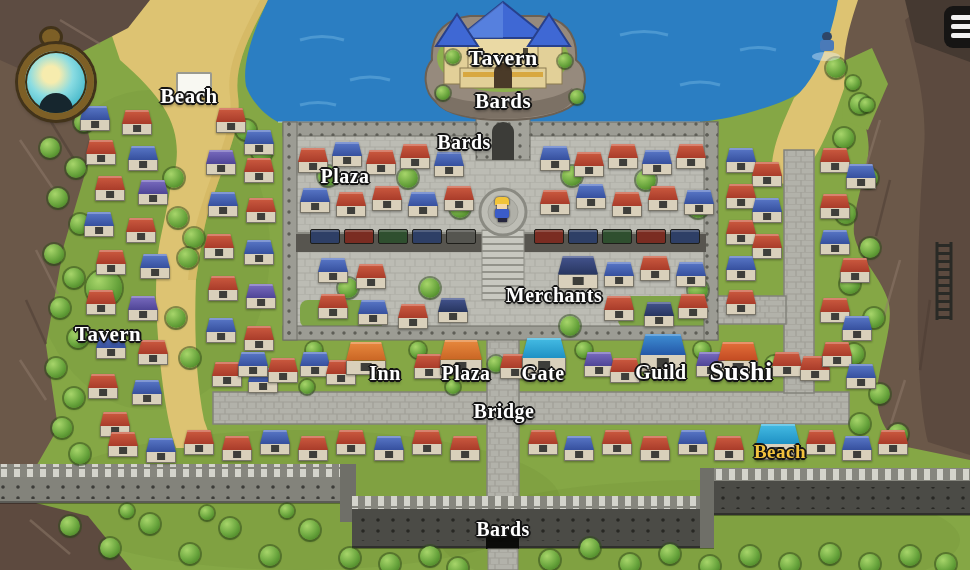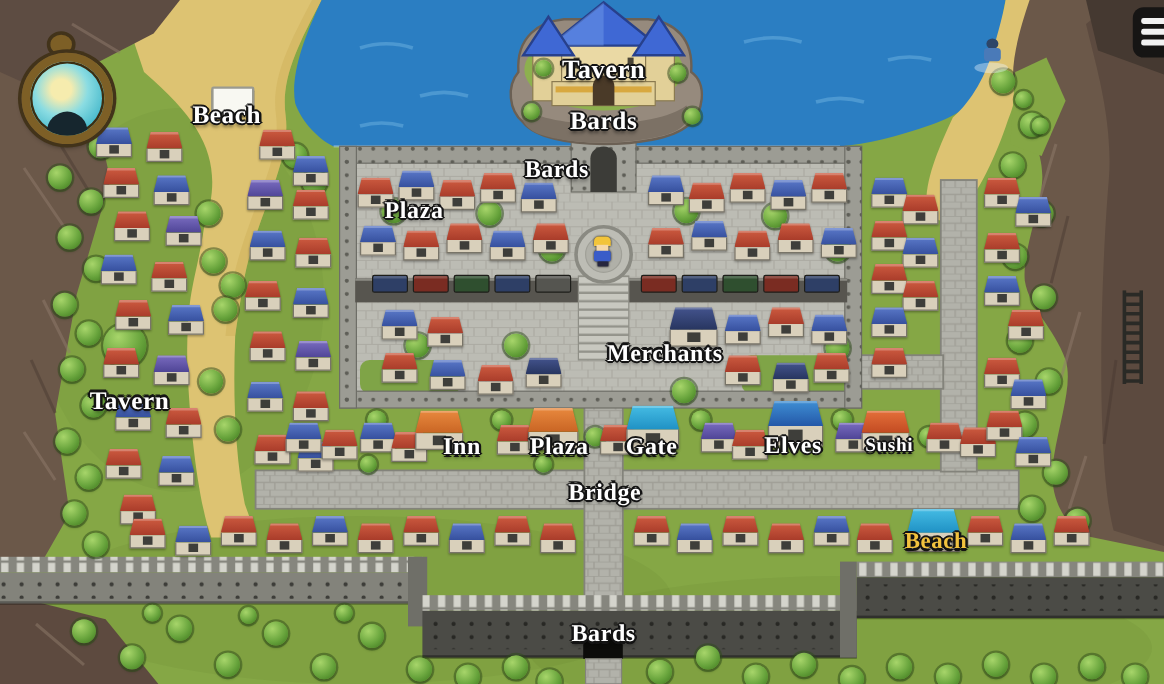--- a/index.html
+++ b/index.html
@@ -1046,19 +1046,19 @@
       <div class="map-label" style="left: 503px; top: 58px; font-size: 22px; color: rgb(255, 255, 255);">Tavern</div>
       <div class="map-label" style="left: 503px; top: 101px; font-size: 21px; color: rgb(255, 255, 255);">Bards</div>
       <div class="map-label" style="left: 189px; top: 96px; font-size: 21px; color: rgb(255, 255, 255);">Beach</div>
       <div class="map-label" style="left: 464px; top: 142px; font-size: 20px; color: rgb(255, 255, 255);">Bards</div>
       <div class="map-label" style="left: 345px; top: 176px; font-size: 20px; color: rgb(255, 255, 255);">Plaza</div>
       <div class="map-label" style="left: 554px; top: 295px; font-size: 20px; color: rgb(255, 255, 255);">Merchants</div>
       <div class="map-label" style="left: 108px; top: 334px; font-size: 21px; color: rgb(255, 255, 255);">Tavern</div>
       <div class="map-label" style="left: 385px; top: 373px; font-size: 20px; color: rgb(255, 255, 255);">Inn</div>
       <div class="map-label" style="left: 466px; top: 373px; font-size: 20px; color: rgb(255, 255, 255);">Plaza</div>
       <div class="map-label" style="left: 543px; top: 373px; font-size: 20px; color: rgb(255, 255, 255);">Gate</div>
-      <div class="map-label" style="left: 661px; top: 372px; font-size: 20px; color: rgb(255, 255, 255);">Elves</div>
-      <div class="map-label" style="left: 741px; top: 372px; font-size: 16px; color: rgb(255, 255, 255);">Sushi</div>
+      <div class="map-label" style="left: 661px; top: 372px; font-size: 20px; color: rgb(255, 255, 255);">Guild</div>
+      <div class="map-label" style="left: 741px; top: 372px; font-size: 26px; color: rgb(255, 255, 255);">Sushi</div>
       <div class="map-label" style="left: 504px; top: 411px; font-size: 20px; color: rgb(255, 255, 255);">Bridge</div>
       <div class="map-label" style="left: 780px; top: 452px; font-size: 19px; color: rgb(242, 194, 62);">Beach</div>
       <div class="map-label" style="left: 503px; top: 529px; font-size: 20px; color: rgb(255, 255, 255);">Bards</div>
     </div>
 </div>
 
 </body></html>

